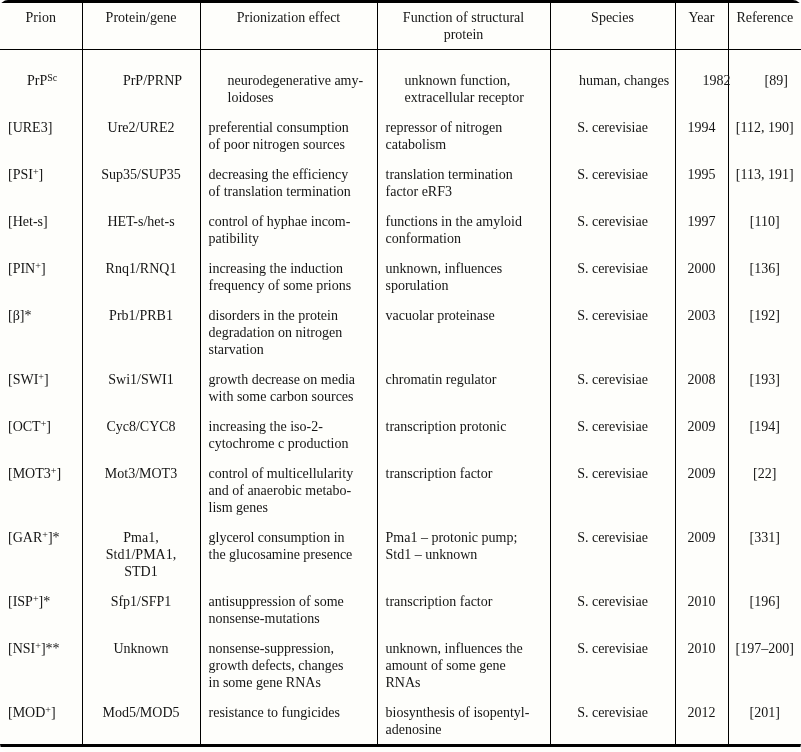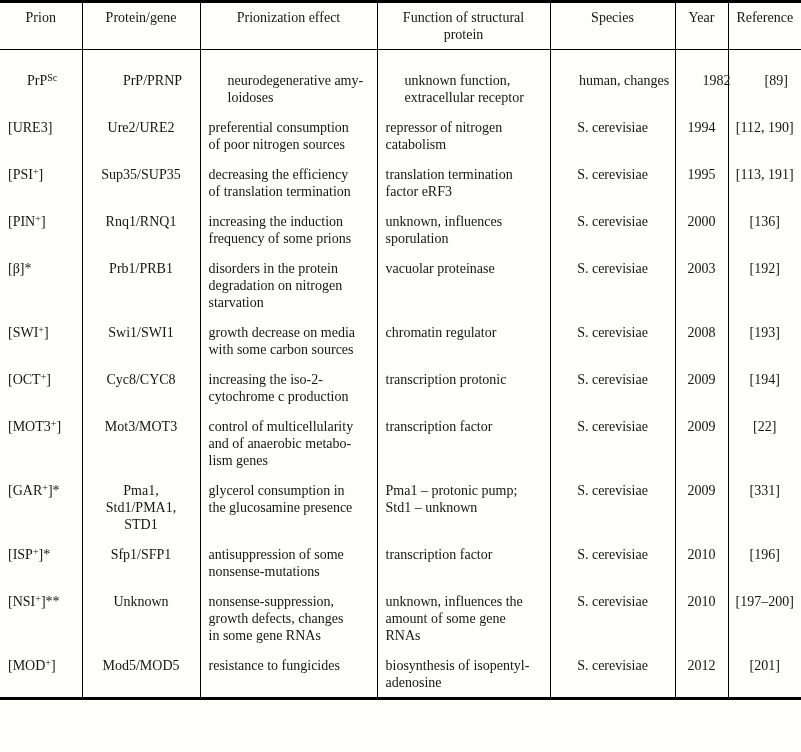--- a/index.html
+++ b/index.html
@@ -6,20 +6,21 @@
   body { background: #ffffff; }
   .page {
     width: 801px;
     height: 752px;
     background: #fefefb;
     font-family: "Liberation Serif", serif;
     font-size: 14px;
     line-height: 17px;
     color: #151515;
     overflow: hidden;
+    border-radius: 8px;
   }
   table.prion-table {
     border-collapse: collapse;
     table-layout: fixed;
     width: 801px;
     border-top: 3px solid #000;
     border-bottom: 3px solid #000;
   }
   col.c-prion    { width: 82px; }
   col.c-protein  { width: 118px; }
@@ -105,20 +106,31 @@
         <td class="ac"><span>Sup35/</span><span class="it">SUP35</span></td>
         <td class="al"><span>decreasing the efficiency
 of translation termination</span></td>
         <td class="al">translation termination
 factor eRF3</td>
         <td class="ac"><span class="it">S. cerevisiae</span></td>
         <td class="ac">1995</td>
         <td class="ac">[113, 191]</td>
       </tr>
       <tr>
+        <td class="al"><span>[Het-s]</span></td>
+        <td class="ac"><span>HET-s/</span><span class="it">het-s</span></td>
+        <td class="al"><span>control of hyphae incom-
+patibility</span></td>
+        <td class="al">functions in the amyloid
+conformation</td>
+        <td class="ac"><span class="it">S. cerevisiae</span></td>
+        <td class="ac">1997</td>
+        <td class="ac">[110]</td>
+      </tr>
+      <tr>
         <td class="al"><span>[</span><span class="it">PIN</span><span class="sup">+</span><span>]</span></td>
         <td class="ac"><span>Rnq1/</span><span class="it">RNQ1</span></td>
         <td class="al"><span>increasing the induction
 frequency of some prions</span></td>
         <td class="al">unknown, influences
 sporulation</td>
         <td class="ac"><span class="it">S. cerevisiae</span></td>
         <td class="ac">2000</td>
         <td class="ac">[136]</td>
       </tr>

